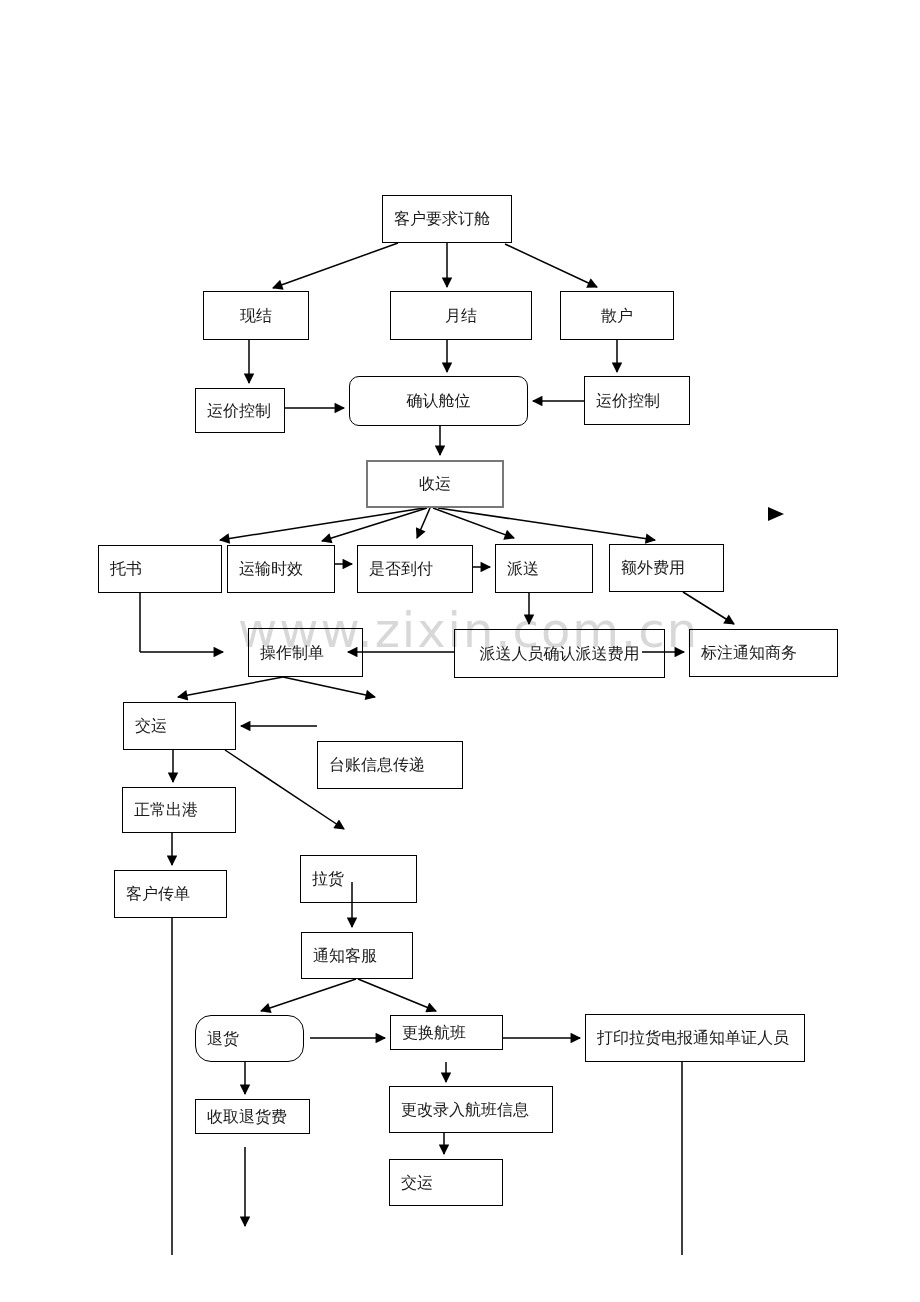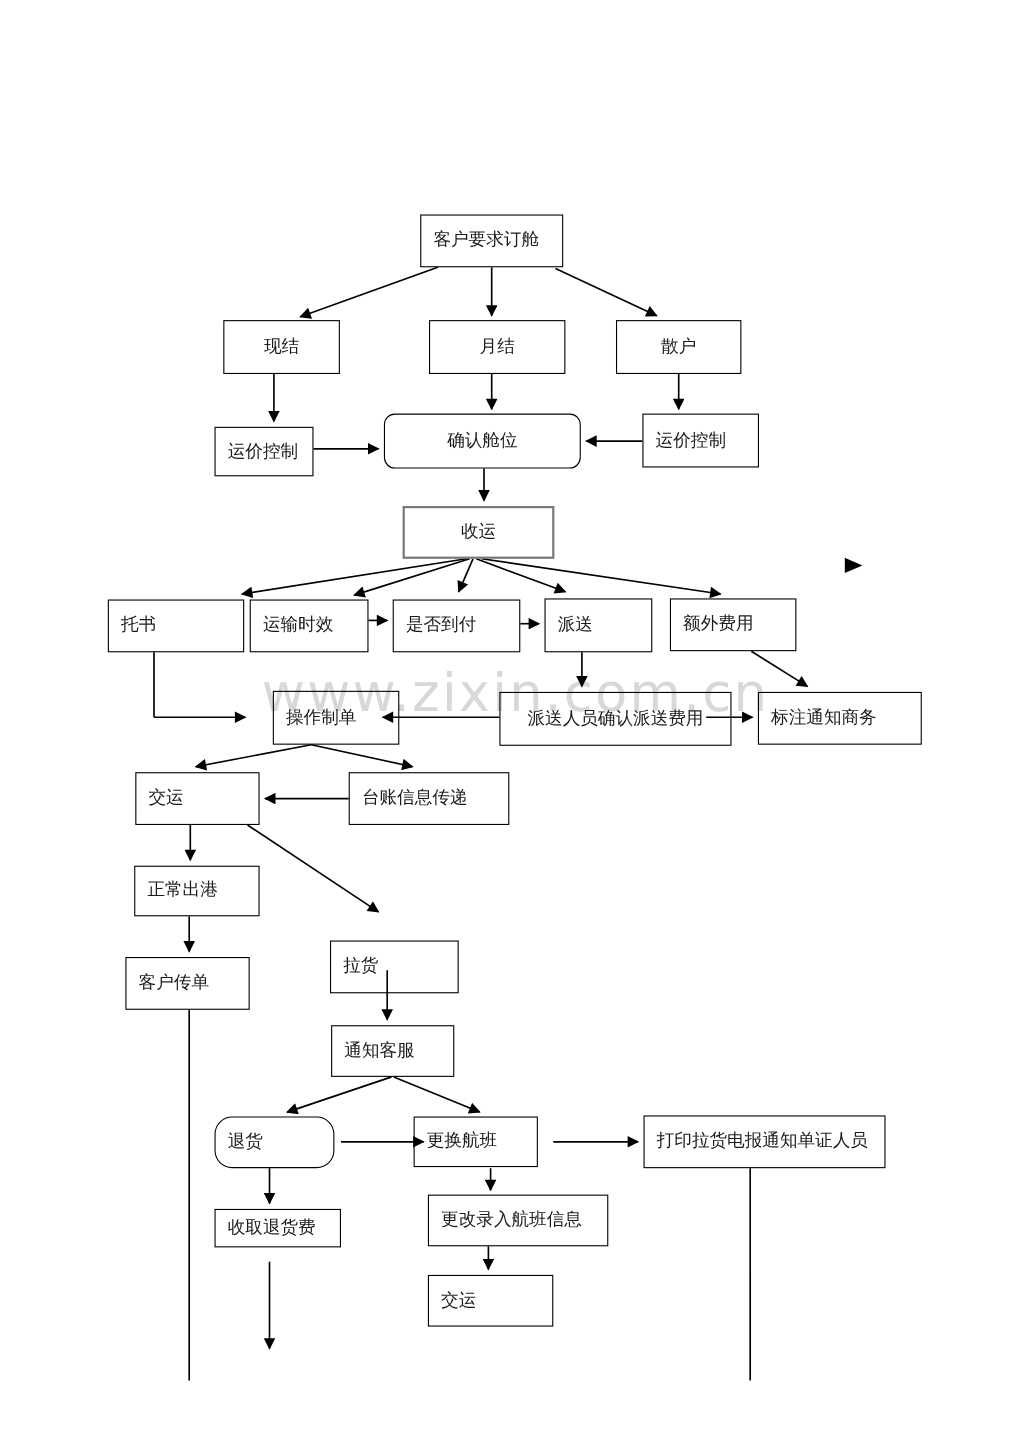--- a/index.html
+++ b/index.html
@@ -89,40 +89,40 @@
         <line x1="444" y1="1133" x2="444" y2="1154" stroke="#000000" stroke-width="1.5" marker-end="url(#arrowhead)"></line>
         <line x1="245" y1="1147" x2="245" y2="1226" stroke="#000000" stroke-width="1.5" marker-end="url(#arrowhead)"></line>
         <line x1="172" y1="918" x2="172" y2="1255" stroke="#000000" stroke-width="1.5"></line>
         <line x1="682" y1="1062" x2="682" y2="1255" stroke="#000000" stroke-width="1.5"></line>
       </g>
     <polygon id="stray-arrow" fill="#000000" points="768,507 784,514 768,521"></polygon>
   </svg>
   <div id="node-layer">
       <div class="node align-l" style="left: 382px; top: 195px; width: 130px; height: 48px;">客户要求订舱</div>
       <div class="node align-c" style="left: 203px; top: 291px; width: 106px; height: 49px;">现结</div>
-      <div class="node align-c" style="left: 390px; top: 291px; width: 124px; height: 49px;">月结</div>
+      <div class="node align-c" style="left: 390px; top: 291px; width: 142px; height: 49px;">月结</div>
       <div class="node align-c" style="left: 560px; top: 291px; width: 114px; height: 49px;">散户</div>
       <div class="node align-l" style="left: 195px; top: 388px; width: 90px; height: 45px;">运价控制</div>
       <div class="node align-c" style="left: 349px; top: 376px; width: 179px; height: 50px; border-radius: 10px;">确认舱位</div>
       <div class="node align-l" style="left: 584px; top: 376px; width: 106px; height: 49px;">运价控制</div>
       <div class="node align-c" style="left: 366px; top: 460px; width: 138px; height: 48px; border: 2px solid rgb(120, 120, 120); text-align: center;">收运</div>
       <div class="node align-l" style="left: 98px; top: 545px; width: 124px; height: 48px;">托书</div>
       <div class="node align-l" style="left: 227px; top: 545px; width: 108px; height: 48px;">运输时效</div>
       <div class="node align-l" style="left: 357px; top: 545px; width: 116px; height: 48px;">是否到付</div>
       <div class="node align-l" style="left: 495px; top: 544px; width: 98px; height: 49px;">派送</div>
       <div class="node align-l" style="left: 609px; top: 544px; width: 115px; height: 48px;">额外费用</div>
       <div class="node align-l" style="left: 228px; top: 628px; width: 115px; height: 49px; margin-left: 20px;">操作制单</div>
       <div class="node align-c" style="left: 454px; top: 629px; width: 211px; height: 49px;">派送人员确认派送费用</div>
       <div class="node align-l" style="left: 689px; top: 629px; width: 149px; height: 48px;">标注通知商务</div>
       <div class="node align-l" style="left: 123px; top: 702px; width: 113px; height: 48px;">交运</div>
-      <div class="node align-l" style="left: 317px; top: 702px; width: 146px; height: 48px;">台账信息传递</div>
+      <div class="node align-l" style="left: 317px; top: 741px; width: 146px; height: 48px;">台账信息传递</div>
       <div class="node align-l" style="left: 122px; top: 787px; width: 114px; height: 46px;">正常出港</div>
       <div class="node align-l" style="left: 300px; top: 855px; width: 117px; height: 48px;">拉货</div>
       <div class="node align-l" style="left: 114px; top: 870px; width: 113px; height: 48px;">客户传单</div>
       <div class="node align-l" style="left: 301px; top: 932px; width: 112px; height: 47px;">通知客服</div>
       <div class="node align-l" style="left: 195px; top: 1015px; width: 109px; height: 47px; border-radius: 16px;">退货</div>
-      <div class="node align-l" style="left: 376px; top: 1015px; width: 113px; height: 46px;">更换航班</div>
+      <div class="node align-l" style="left: 390px; top: 1015px; width: 113px; height: 35px;">更换航班</div>
       <div class="node align-l" style="left: 585px; top: 1014px; width: 220px; height: 48px;">打印拉货电报通知单证人员</div>
       <div class="node align-l" style="left: 195px; top: 1099px; width: 115px; height: 35px;">收取退货费</div>
       <div class="node align-l" style="left: 389px; top: 1086px; width: 164px; height: 47px;">更改录入航班信息</div>
       <div class="node align-l" style="left: 389px; top: 1159px; width: 114px; height: 47px;">交运</div>
     </div>
 </div>
 
 </body></html>

